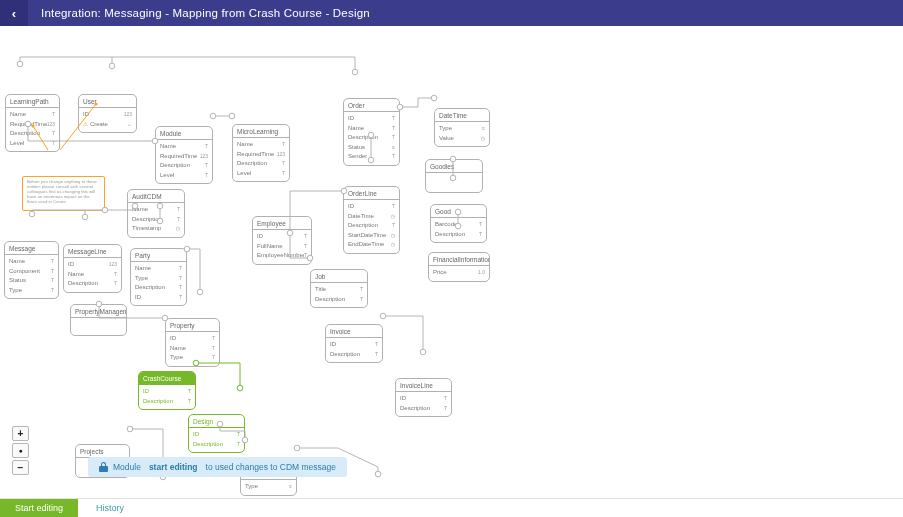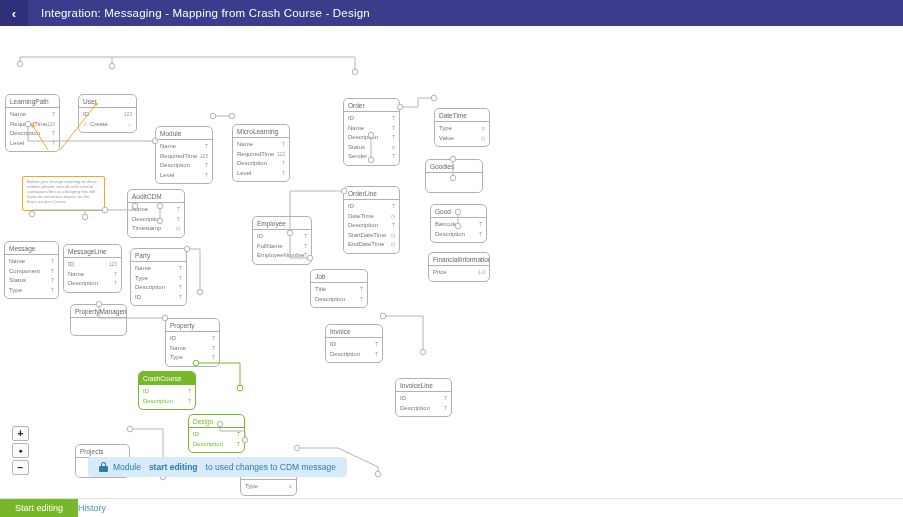--- a/index.html
+++ b/index.html
@@ -49,21 +49,21 @@
   .bubble b{margin:0 3px;}
   .lock{position:relative;width:9px;height:10px;flex:none;}
   .lock .shackle{position:absolute;top:0;left:2px;width:5px;height:5px;border:1.4px solid #2E7CB0;
     border-bottom:none;border-radius:3px 3px 0 0;box-sizing:border-box;}
   .lock .lockbody{position:absolute;bottom:0;left:0;width:9px;height:6px;background:#2E7CB0;border-radius:1px;}
   
   .footer{position:absolute;bottom:0;left:0;width:903px;height:18px;background:#fff;
     border-top:1px solid #e2e2e2;display:flex;align-items:stretch;z-index:30;}
   .start-btn{background:#76B82A;color:#fff;font-size:9px;padding:0 15px;display:flex;
     align-items:center;cursor:pointer;}
-  .history-tab{color:#3D9CA3;font-size:9px;display:flex;align-items:center;cursor:pointer;}
+  .history-tab{color:#3D9CA3;font-size:9px;margin-left:18px;display:flex;align-items:center;cursor:pointer;}
 </style>
 </head>
 <body>
 
 <div class="topbar">
   <div class="backbtn">‹</div>
   <div class="apptitle">Integration: Messaging - Mapping from Crash Course - Design</div>
 </div>
 
 <div id="canvas">

